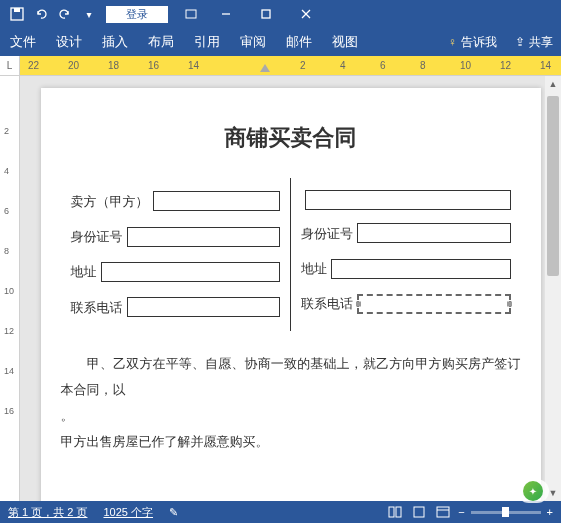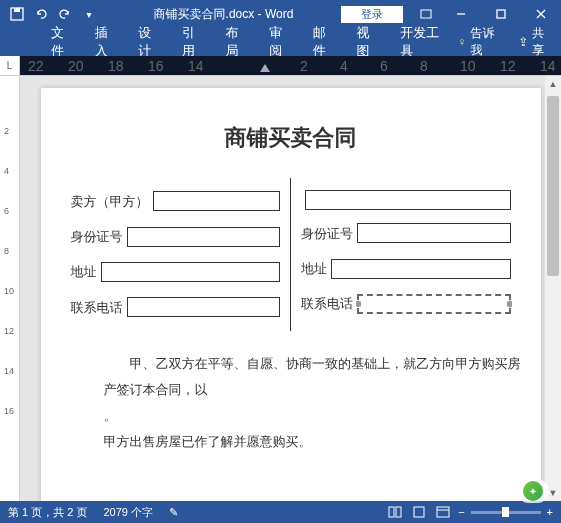--- a/index.html
+++ b/index.html
@@ -6,28 +6,28 @@
 body { font-family: "Microsoft YaHei", sans-serif; background: #fff; width: 561px; height: 523px; overflow: hidden; position: relative; }
 
 .titlebar { background: #2b579a; height: 28px; display: flex; align-items: center; color: #fff; font-size: 12px; }
 .titlebar .qat { display: flex; align-items: center; gap: 6px; padding: 0 8px; }
 .titlebar .qat span { width: 18px; height: 18px; display: flex; align-items: center; justify-content: center; cursor: pointer; }
 .titlebar .title { flex: 1; text-align: center; font-size: 12px; }
 .titlebar .login-btn { background: #fff; color: #2b579a; padding: 1px 20px; font-size: 11px; margin-right: 8px; cursor: pointer; }
 .titlebar .win-controls { display: flex; }
 .titlebar .win-controls span { width: 40px; height: 28px; display: flex; align-items: center; justify-content: center; cursor: pointer; font-size: 12px; }
 
-.ribbon { background: #2b579a; height: 28px; display: flex; align-items: center; color: #fff; font-size: 13px; padding-left: 41px; }
+.ribbon { background: #2b579a; height: 28px; display: flex; align-items: center; color: #fff; font-size: 13px; }
 .ribbon .tab { padding: 4px 10px; cursor: pointer; }
 .ribbon .right { margin-left: auto; display: flex; align-items: center; gap: 4px; padding-right: 8px; }
 .ribbon .right span { cursor: pointer; font-size: 12px; }
 
 .ruler-container { display: flex; height: 20px; background: #f5f5f5; border-bottom: 1px solid #d0d0d0; }
 .ruler-corner { width: 20px; background: #fff; border-right: 1px solid #d0d0d0; display: flex; align-items: center; justify-content: center; font-size: 10px; color: #666; }
-.ruler-h { flex: 1; position: relative; background: #0f172a; font-size: 14px; color: #666; display: flex; align-items: center; }
+.ruler-h { flex: 1; position: relative; background: #fde047; font-size: 10px; color: #666; display: flex; align-items: center; }
 .ruler-h .rnum { position: absolute; }
 
 .main-area { display: flex; height: 425px; }
 .ruler-v { width: 20px; background: #fff; border-right: 1px solid #d0d0d0; position: relative; font-size: 9px; color: #666; }
 .ruler-v .rnum { position: absolute; left: 4px; writing-mode: horizontal-tb; }
 
 .doc-viewport { flex: 1; background: #e6e6e6; overflow: hidden; position: relative; }
 .page { background: #fff; margin: 12px auto 0; width: 500px; min-height: 500px; padding: 30px 20px; box-shadow: 0 0 5px rgba(0,0,0,0.2); font-family: "SimSun", serif; font-size: 13px; color: #333; line-height: 1.8; }
 
 .doc-title { text-align: center; font-size: 22px; font-weight: bold; margin-bottom: 20px; }
@@ -35,29 +35,29 @@
 .columns { display: flex; gap: 0; margin-bottom: 20px; }
 .col { flex: 1; padding: 0 10px; }
 .col-divider { width: 1px; background: #333; }
 .field-row { display: flex; align-items: center; margin: 12px 0; font-size: 13px; }
 .field-row .fill { border: 1px solid #333; height: 20px; flex: 1; min-width: 60px; margin-left: 4px; }
 .field-row .fill-dashed { border: 2px dashed #666; height: 20px; flex: 1; min-width: 60px; margin-left: 4px; position: relative; }
 .field-row .fill-dashed::before, .field-row .fill-dashed::after { content: ""; position: absolute; width: 5px; height: 5px; background: #999; }
 .field-row .fill-dashed::before { left: -3px; top: 50%; transform: translateY(-50%); }
 .field-row .fill-dashed::after { right: -3px; top: 50%; transform: translateY(-50%); }
 
-.body-text { font-size: 13px; line-height: 2.0; text-align: justify; margin-left: 43px; }
+.body-text { font-size: 13px; line-height: 2.0; text-align: justify; }
 .underline { display: inline-block; border-bottom: 1px solid #333; min-width: 50px; }
 
 .scrollbar-v { position: absolute; right: 0; top: 0; bottom: 0; width: 16px; background: #f0f0f0; }
 .scrollbar-v .thumb { position: absolute; left: 2px; right: 2px; top: 20px; height: 180px; background: #c0c0c0; border-radius: 2px; }
 .scrollbar-v .arrow { position: absolute; left: 0; right: 0; height: 16px; display: flex; align-items: center; justify-content: center; font-size: 9px; color: #666; cursor: pointer; }
 
 .statusbar { height: 22px; background: #2b579a; color: #fff; display: flex; align-items: center; font-size: 11px; padding: 0 8px; }
-.statusbar .item { margin-right: 16px; }
+.statusbar .item { margin-right: 16px; text-decoration: underline; }
 .statusbar .right { margin-left: auto; display: flex; align-items: center; gap: 6px; }
 .statusbar .view-btn { width: 18px; height: 16px; display: flex; align-items: center; justify-content: center; cursor: pointer; }
 .statusbar .zoom-track { width: 70px; height: 3px; background: rgba(255,255,255,0.4); position: relative; }
 .statusbar .zoom-thumb { position: absolute; width: 7px; height: 10px; background: #fff; top: -4px; left: 45%; }
 
 .watermark { position: absolute; bottom: 20px; right: 12px; display: flex; align-items: center; gap: 6px; color: #888; font-size: 12px; z-index: 100; background: rgba(255,255,255,0.8); padding: 2px 6px; border-radius: 12px; }
 .watermark .logo { width: 20px; height: 20px; border-radius: 50%; background: linear-gradient(135deg, #7cc242, #2faa4c); display: flex; align-items: center; justify-content: center; color: #fff; font-size: 10px; }
 
 svg { display: block; }
 </style>
@@ -79,21 +79,20 @@
         </svg>
       </span>
     <span>
         <svg width="14" height="14" viewBox="0 0 14 14">
           <path d="M10 7 A4 4 0 1 0 7 11" fill="none" stroke="#fff" stroke-width="1.3"></path>
           <path d="M10 4 L10 7 L7 7" fill="none" stroke="#fff" stroke-width="1.3"></path>
         </svg>
       </span>
     <span style="font-size:10px;">▾</span>
   </div>
-  <div class="title">商铺买卖合同.docx - Word</div>
   <div class="login-btn">登录</div>
   <span style="width:30px;display:flex;justify-content:center;">
       <svg width="12" height="12" viewBox="0 0 12 12">
         <rect x="1" y="2" width="10" height="8" fill="none" stroke="#fff"></rect>
       </svg>
     </span>
   <div class="win-controls">
     <span>
         <svg width="10" height="10">
           <line x1="1" y1="5" x2="9" y2="5" stroke="#fff" stroke-width="1.3"></line>
@@ -108,28 +107,27 @@
         <svg width="10" height="10">
           <line x1="1" y1="1" x2="9" y2="9" stroke="#fff" stroke-width="1.3"></line>
           <line x1="9" y1="1" x2="1" y2="9" stroke="#fff" stroke-width="1.3"></line>
         </svg>
       </span>
   </div>
 </div>
 
 <div class="ribbon">
   <div class="tab">文件</div>
+  <div class="tab">设计</div>
   <div class="tab">插入</div>
-  <div class="tab">设计</div>
+  <div class="tab">布局</div>
   <div class="tab">引用</div>
-  <div class="tab">布局</div>
   <div class="tab">审阅</div>
   <div class="tab">邮件</div>
   <div class="tab">视图</div>
-  <div class="tab">开发工具</div>
   <div class="right">
     <span style="color:#ffd966;">♀</span>
     <span>告诉我</span>
     <span style="width:10px;"></span>
     <span>⇪</span>
     <span>共享</span>
   </div>
 </div>
 
 <div class="ruler-container">
@@ -213,21 +211,21 @@
     <div class="scrollbar-v">
       <div class="arrow" style="top:0">▲</div>
       <div class="thumb"></div>
       <div class="arrow" style="bottom:0">▼</div>
     </div>
   </div>
 </div>
 
 <div class="statusbar">
   <div class="item">第 1 页，共 2 页</div>
-  <div class="item">2079 个字</div>
+  <div class="item">1025 个字</div>
   <span>✎</span>
   <div class="right">
     <div class="view-btn">
         <svg width="14" height="12">
           <rect x="1" y="1" width="5" height="10" fill="none" stroke="#fff"></rect>
           <rect x="8" y="1" width="5" height="10" fill="none" stroke="#fff"></rect>
         </svg>
       </div>
     <div class="view-btn">
         <svg width="14" height="12">

